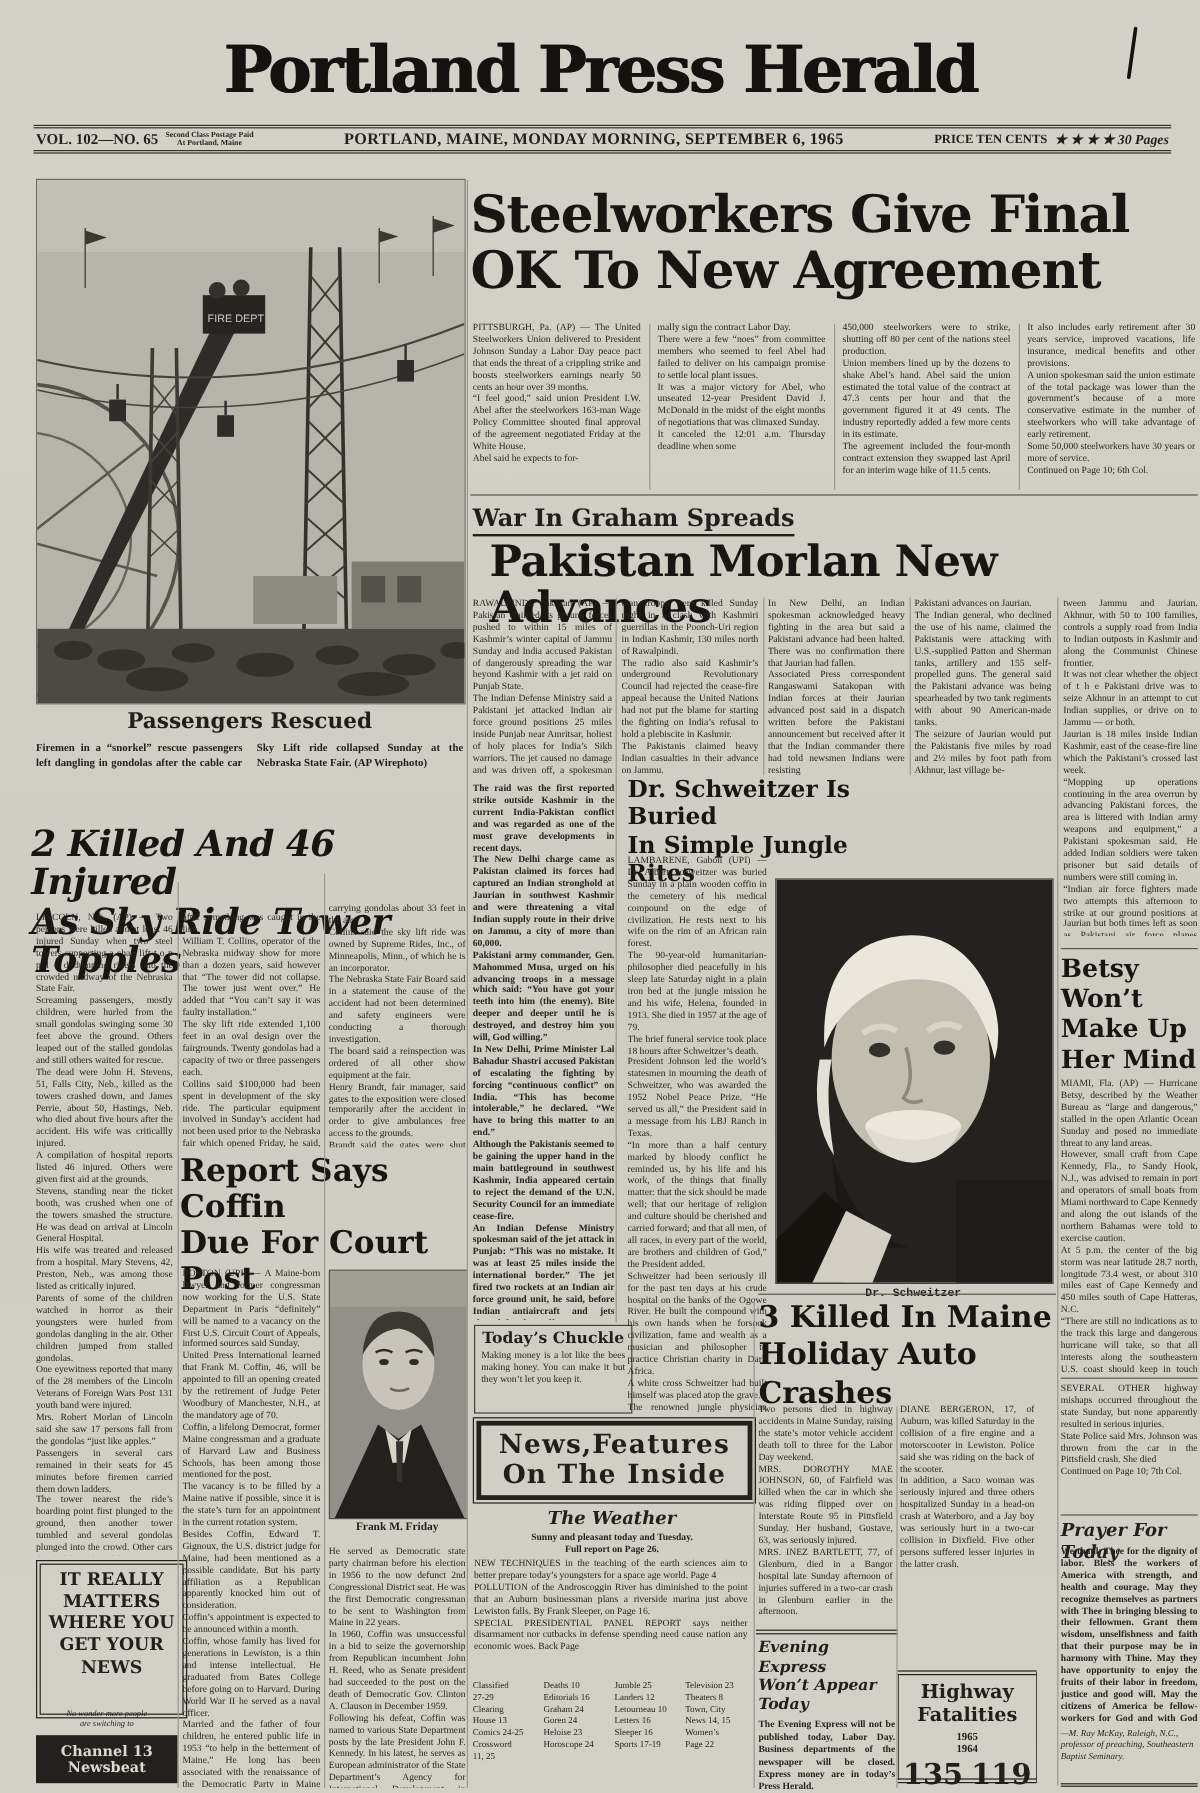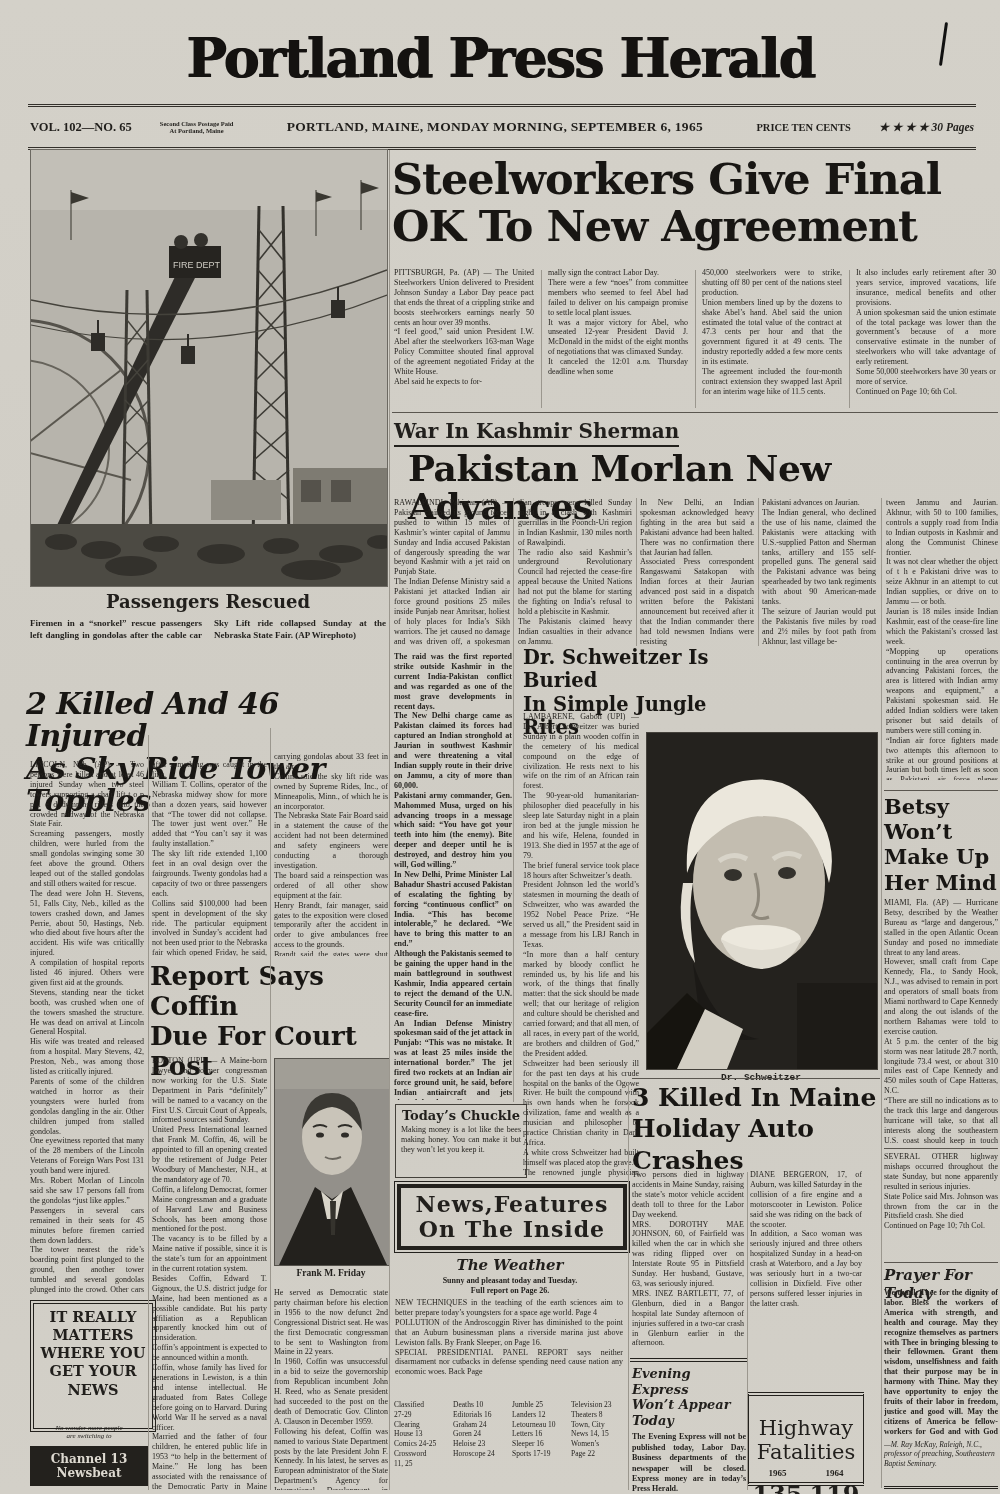--- a/index.html
+++ b/index.html
@@ -6,21 +6,21 @@
   body{width:1000px;height:1494px;background:#d2cfc7;font-family:"Liberation Serif",serif;color:#211f1c;}
   #page{position:relative;width:1000px;height:1494px;background:linear-gradient(180deg,#d4d1c9 0%,#cfccc4 60%,#d3d0c8 100%);overflow:hidden;}
   .abs{position:absolute;}
   .body-col{position:absolute;font-size:8px;line-height:1.24;text-align:justify;white-space:pre-line;overflow:hidden;color:#262420;}
   .headline{position:absolute;font-family:"DejaVu Serif",serif;font-weight:bold;color:#181613;white-space:pre-line;}
   .vr{position:absolute;width:1px;background:#9b978e;}
   .hr{position:absolute;height:1px;background:#5a564f;}
   
   #masthead-title{top:26px;left:0;width:1000px;text-align:center;font-family:"DejaVu Serif",serif;font-weight:bold;font-size:54px;letter-spacing:-2px;color:#141210;text-shadow:1px 0 0 #141210;}
   #penmark{top:22px;left:942px;width:3px;height:44px;background:#111;transform:rotate(8deg);border-radius:2px;}
-  #dateline{top:104px;left:28px;width:944px;border-top:3px double #33302b;border-bottom:3px double #33302b;padding:12px 2px;display:flex;align-items:center;gap:28px;}
+  #dateline{top:104px;left:28px;width:944px;border-top:3px double #33302b;border-bottom:3px double #33302b;padding:1px 2px;display:flex;align-items:center;gap:6px;}
   #dateline .vol{font-weight:bold;font-size:12.5px;white-space:nowrap;}
   #dateline .postage{font-size:6.5px;font-weight:bold;text-align:center;line-height:1.15;white-space:pre-line;}
   #dateline .date{font-weight:bold;font-size:13.5px;flex:1;text-align:center;white-space:nowrap;letter-spacing:0.3px;}
   #dateline .price{font-weight:bold;font-size:10.5px;white-space:nowrap;}
   #dateline .stars{font-weight:bold;font-style:italic;font-size:11.5px;white-space:nowrap;}
   
   #fair-photo{top:149px;left:30px;width:356px;height:436px;border:1px solid #6b6861;}
   #fair-caption-title{top:591px;left:30px;width:356px;text-align:center;font-family:"DejaVu Serif",serif;font-weight:bold;font-size:18px;}
   #fair-caption{top:618px;left:30px;width:356px;font-size:9px;font-weight:bold;line-height:1.3;text-align:justify;column-count:2;column-gap:12px;}
   
@@ -76,22 +76,22 @@
   #crash-head{top:1082px;left:632px;width:250px;font-size:25px;line-height:1.25;}
   #cr1{top:1170px;left:632px;width:112px;height:188px;}
   #cr2{top:1170px;left:750px;width:112px;height:218px;}
   #cr3{top:1152px;left:884px;width:114px;height:110px;}
   
   #ee-box{top:1358px;left:630px;width:114px;height:130px;border-top:4px double #23211d;border-bottom:4px double #23211d;padding:4px 2px;}
   #ee-box .t{font-family:"DejaVu Serif",serif;font-weight:bold;font-style:italic;font-size:13px;line-height:1.2;white-space:pre-line;}
   #ee-box .b{font-size:8px;font-weight:bold;line-height:1.3;text-align:justify;margin-top:4px;}
   
   #hf-box{top:1392px;left:748px;width:116px;height:94px;border:1px solid #23211d;border-top:4px double #23211d;border-bottom:4px double #23211d;text-align:center;padding-top:4px;box-sizing:border-box;}
-  #hf-box .t{font-family:"DejaVu Serif",serif;font-weight:normal;font-size:21px;margin-top:16px;}
-  #hf-box .yrs{display:flex;justify-content:space-around;font-size:9px;font-weight:bold;margin-top:4px;}
+  #hf-box .t{font-family:"DejaVu Serif",serif;font-weight:bold;font-size:16px;}
+  #hf-box .yrs{display:flex;justify-content:space-around;font-size:9px;font-weight:bold;margin-top:4px;flex-direction:column;}
   #hf-box .vals{display:flex;justify-content:space-around;font-size:24px;font-weight:bold;font-family:"DejaVu Serif",serif;margin-top:2px;}
   
   #prayer-title{top:1266px;left:884px;width:114px;font-family:"DejaVu Serif",serif;font-weight:bold;font-style:italic;font-size:15px;}
   #prayer-body{top:1288px;left:884px;width:114px;height:150px;font-weight:bold;}
   #prayer-attrib{top:1440px;left:884px;width:114px;height:46px;font-size:7.5px;font-style:italic;line-height:1.25;white-space:pre-line;border-bottom:3px double #23211d;}
 </style>
 </head>
 <body>
 
 <div id="page">
@@ -274,21 +274,21 @@
 It canceled the 12:01 a.m. Thursday deadline when some</div>
   <div class="body-col" id="st3">450,000 steelworkers were to strike, shutting off 80 per cent of the nations steel production.
 Union members lined up by the dozens to shake Abel’s hand. Abel said the union estimated the total value of the contract at 47.3 cents per hour and that the government figured it at 49 cents. The industry reportedly added a few more cents in its estimate.
 The agreement included the four-month contract extension they swapped last April for an interim wage hike of 11.5 cents.</div>
   <div class="body-col" id="st4">It also includes early retirement after 30 years service, improved vacations, life insurance, medical benefits and other provisions.
 A union spokesman said the union estimate of the total package was lower than the government’s because of a more conservative estimate in the number of steelworkers who will take advantage of early retirement.
 Some 50,000 steelworkers have 30 years or more of service.
 Continued on Page 10; 6th Col.</div>
   <div class="hr" style="top:412px;left:392px;width:606px;"></div>
 
-  <div class="abs" id="kash-kicker">War In Kashmir Sherman</div>
+  <div class="abs" id="kash-kicker">War In Graham Spreads</div>
   <div class="headline" id="kash-head">Pakistan Morlan New Advances</div>
   <div class="body-col" id="ka1">RAWALPINDI, Pakistan (AP) — Pakistan claimed its ground forces pushed to within 15 miles of Kashmir’s winter capital of Jammu Sunday and India accused Pakistan of dangerously spreading the war beyond Kashmir with a jet raid on Punjab State.
 The Indian Defense Ministry said a Pakistani jet attacked Indian air force ground positions 25 miles inside Punjab near Amritsar, holiest of holy places for India’s Sikh warriors. The jet caused no damage and was driven off, a spokesman said.</div>
   <div class="body-col" id="ka2">dian troops were killed Sunday night in a clash with Kashmiri guerrillas in the Poonch-Uri region in Indian Kashmir, 130 miles north of Rawalpindi.
 The radio also said Kashmir’s underground Revolutionary Council had rejected the cease-fire appeal because the United Nations had not put the blame for starting the fighting on India’s refusal to hold a plebiscite in Kashmir.
 The Pakistanis claimed heavy Indian casualties in their advance on Jammu.</div>
   <div class="body-col" id="ka3">In New Delhi, an Indian spokesman acknowledged heavy fighting in the area but said a Pakistani advance had been halted. There was no confirmation there that Jaurian had fallen.
 Associated Press correspondent Rangaswami Satakopan with Indian forces at their Jaurian advanced post said in a dispatch written before the Pakistani announcement but received after it that the Indian commander there had told newsmen Indians were resisting</div>
   <div class="body-col" id="ka4">Pakistani advances on Jaurian.
 The Indian general, who declined the use of his name, claimed the Pakistanis were attacking with U.S.-supplied Patton and Sherman tanks, artillery and 155 self-propelled guns. The general said the Pakistani advance was being spearheaded by two tank regiments with about 90 American-made tanks.

